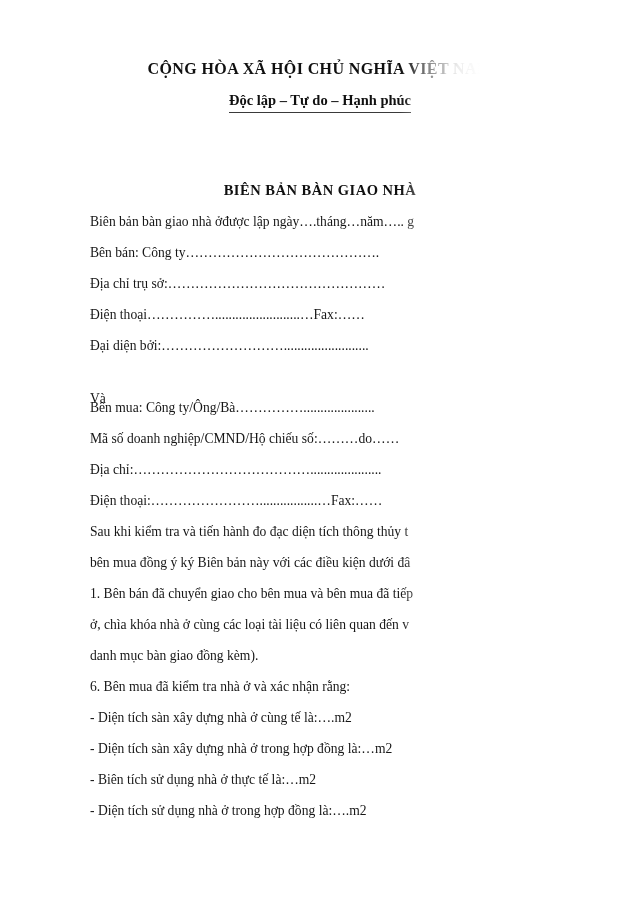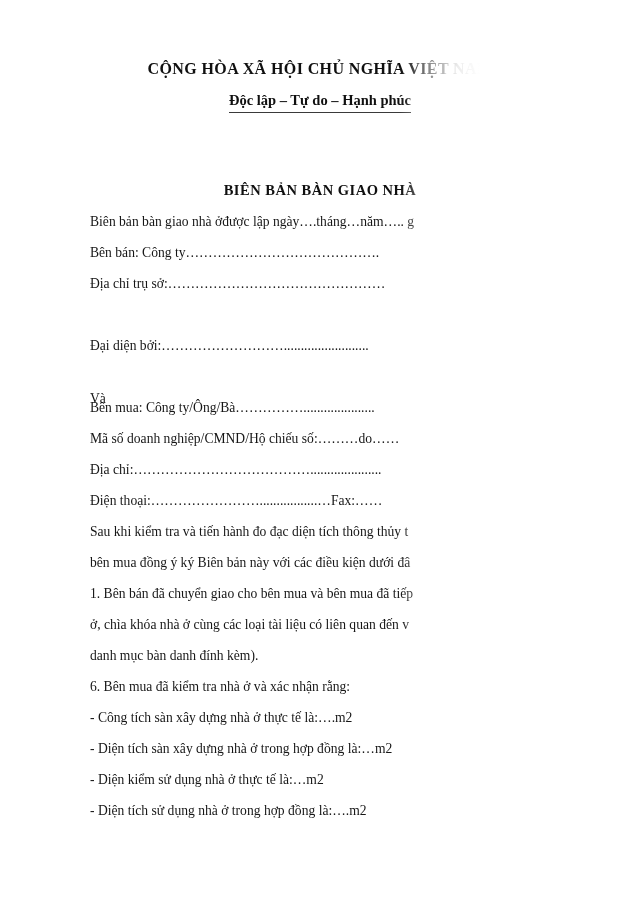--- a/index.html
+++ b/index.html
@@ -156,34 +156,35 @@
 
     <div id="doc-motto-wrap">
       <span id="doc-motto">Độc lập – Tự do – Hạnh phúc</span>
     </div>
 
     <div class="hdr" id="doc-title">BIÊN BẢN BÀN GIAO NHÀ</div>
 
     <div class="line" style="top:213px">Biên bản bàn giao nhà ởđược lập ngày….tháng…năm….. g</div>
     <div class="line" style="top:244px">Bên bán: Công ty…………………………………….</div>
     <div class="line" style="top:275px">Địa chỉ trụ sở:…………………………………………</div>
+    <div class="line" style="top:306px">Điện thoại…………….........................…Fax:……</div>
     <div class="line" style="top:337px">Đại diện bởi:……………………….........................</div>
     <div class="line" style="top:390px">Và</div>
     <div class="line" style="top:399px">Bên mua: Công ty/Ông/Bà…………….....................</div>
     <div class="line" style="top:430px">Mã số doanh nghiệp/CMND/Hộ chiếu số:………do……</div>
     <div class="line" style="top:461px">Địa chỉ:………………………………….....................</div>
     <div class="line" style="top:492px">Điện thoại:…………………….................…Fax:……</div>
     <div class="line" style="top:523px">Sau khi kiểm tra và tiến hành đo đạc diện tích thông thủy t</div>
     <div class="line" style="top:554px">bên mua đồng ý ký Biên bản này với các điều kiện dưới đâ</div>
     <div class="line" style="top:585px">1. Bên bán đã chuyển giao cho bên mua và bên mua đã tiếp</div>
     <div class="line" style="top:616px">ở, chìa khóa nhà ở cùng các loại tài liệu có liên quan đến v</div>
-    <div class="line" style="top:647px">danh mục bàn danh đính kèm).</div>
+    <div class="line" style="top:647px">danh mục bàn giao đồng kèm).</div>
     <div class="line" style="top:678px">6. Bên mua đã kiểm tra nhà ở và xác nhận rằng:</div>
-    <div class="line" style="top:709px">- Công tích sàn xây dựng nhà ở thực tế là:….m2</div>
+    <div class="line" style="top:709px">- Diện tích sàn xây dựng nhà ở cùng tế là:….m2</div>
     <div class="line" style="top:740px">- Diện tích sàn xây dựng nhà ở trong hợp đồng là:…m2</div>
-    <div class="line" style="top:771px">- Diện kiểm sử dụng nhà ở thực tế là:…m2</div>
+    <div class="line" style="top:771px">- Biên tích sử dụng nhà ở thực tế là:…m2</div>
     <div class="line" style="top:802px">- Diện tích sử dụng nhà ở trong hợp đồng là:….m2</div>
 
   </div>
 
   <div id="fade"></div>
 
 </div>
 
 </body></html>

